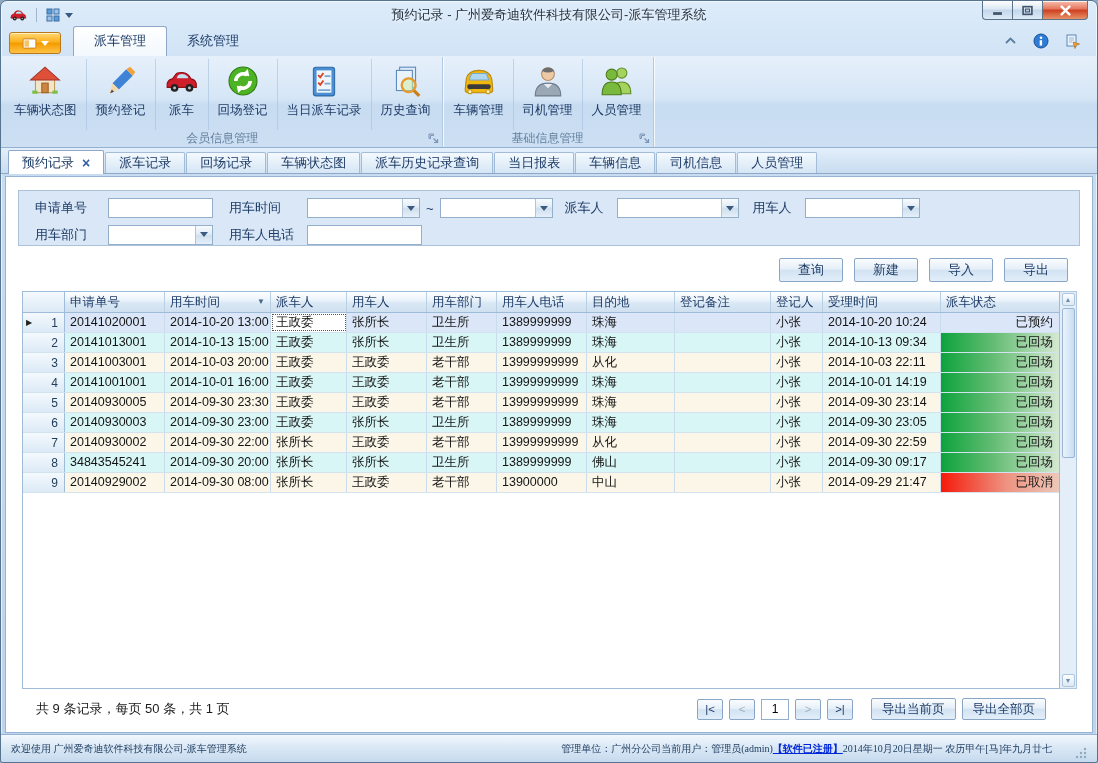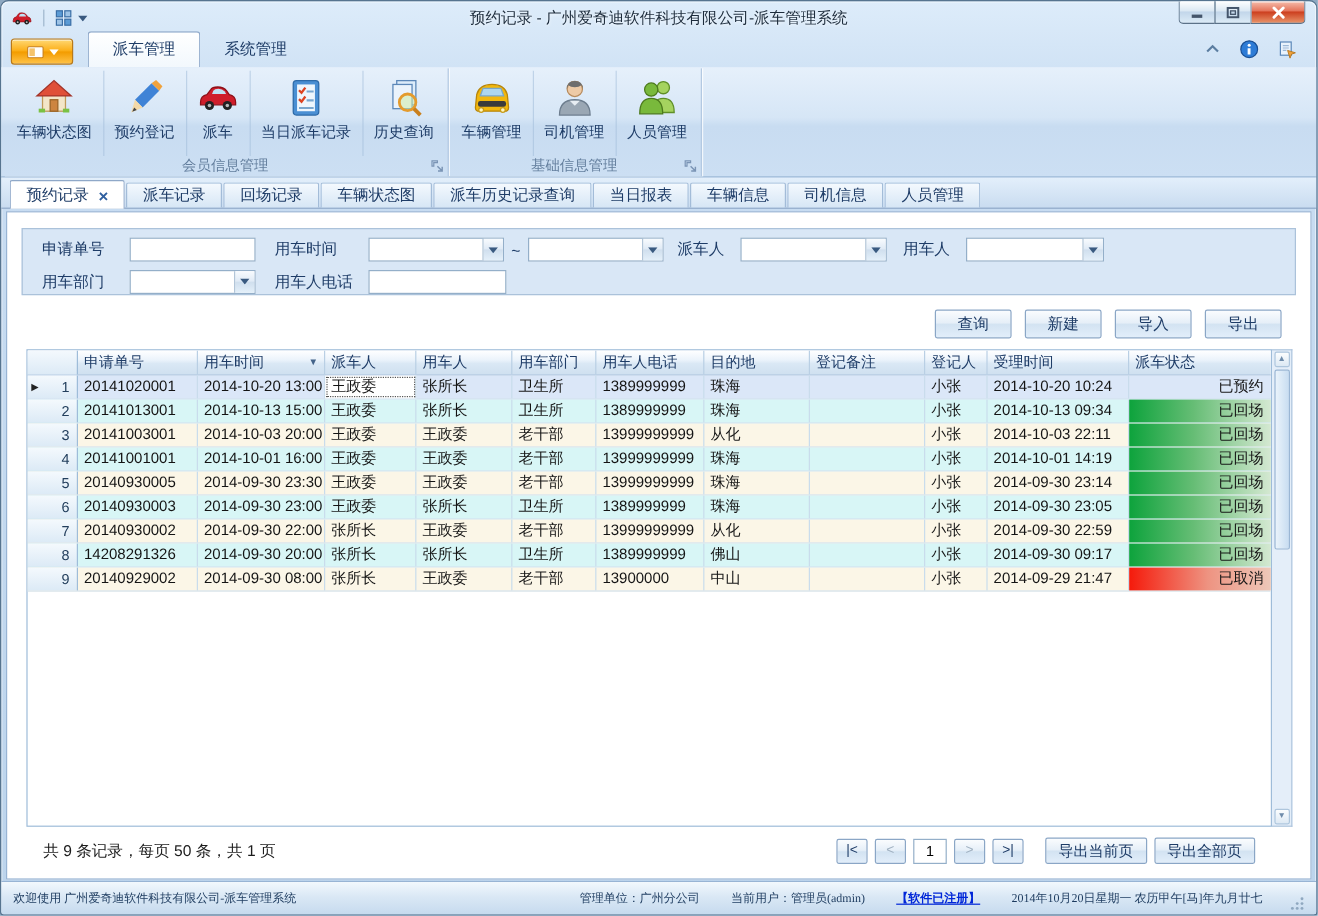--- a/index.html
+++ b/index.html
@@ -102,21 +102,21 @@
   .pager{margin-left:auto;display:flex;align-items:center;gap:6px;margin-right:18px;}
   .pbtn{width:26px;height:21px;border:1px solid #8aa6c6;border-radius:2px;font-size:11.5px;color:#1e3c67;font-family:inherit;
     background:linear-gradient(#fafcfe,#e6eff8 45%,#d3e3f2 52%,#e2eefa);padding:0;cursor:default;}
   .pbtn.dis{color:#9fb0c0;}
   .pinput{width:28px;height:21px;border:1px solid #94afc9;text-align:center;font-size:12px;font-family:inherit;}
   .exports{display:flex;gap:6px;}
 
   
   .statusbar{position:absolute;left:0;right:0;bottom:0;height:28px;border-top:1px solid #98b4d4;display:flex;align-items:center;
     padding:0 10px;font-size:10px;color:#1c3a5e;background:linear-gradient(#f2f8fd,#dae8f5 45%,#c6daee);border-radius:0 0 2px 2px;font-family:Liberation Serif, serif;}
-  .sb-right{margin-left:auto;display:flex;align-items:flex-start;gap:26px;margin-right:22px;}
+  .sb-right{margin-left:auto;display:flex;align-items:flex-start;margin-right:22px;}
   .lic{color:#0026d8;font-weight:bold;text-decoration:underline;cursor:pointer;}
   .grip{width:13px;height:13px;align-self:flex-end;margin-bottom:3px;}
 </style>
 </head>
 <body>
 
 <div class="window">
 
   <div class="titlebar">
     <span class="qat">
@@ -243,20 +243,32 @@
                 <svg viewBox="0 0 32 26">
                   <path d="M2 17q0-5 5-6l3-4q1-2 5.5-2t7 3l2 3q5 1 5 6v2H2z" fill="#cf1d2a" stroke="#8e1018"></path>
                   <path d="M12 8q1-1.6 4-1.6t5 2.1l1 2h-11z" fill="#bfe1f2"></path>
                   <circle cx="9" cy="19.5" r="3.6" fill="#222"></circle>
                   <circle cx="23" cy="19.5" r="3.6" fill="#222"></circle>
                   <circle cx="9" cy="19.5" r="1.4" fill="#bbb"></circle>
                   <circle cx="23" cy="19.5" r="1.4" fill="#bbb"></circle>
                 </svg>
               </span>
               <span>派车</span>
+            </div>
+            <div class="rbtn">
+              <span class="ic big">
+                <svg viewBox="0 0 32 32">
+                  <circle cx="16" cy="16" r="13.2" fill="#4eb324" stroke="#2e7d12"></circle>
+                  <path d="M9.2 16a7 7 0 0 1 10.5-5.8" stroke="#fff" stroke-width="3.4" fill="none"></path>
+                  <path d="M20.5 4.6l1.4 7-7-1.2z" fill="#fff"></path>
+                  <path d="M22.8 16a7 7 0 0 1-10.5 5.8" stroke="#fff" stroke-width="3.4" fill="none"></path>
+                  <path d="M11.5 27.4l-1.4-7 7 1.2z" fill="#fff"></path>
+                </svg>
+              </span>
+              <span>回场登记</span>
             </div>
             <div class="rbtn">
               <span class="ic big">
                 <svg viewBox="0 0 32 32">
                   <rect x="6" y="3" width="20" height="27" rx="2.5" fill="#4a8fd3" stroke="#2d6aa8"></rect>
                   <rect x="9" y="6" width="14" height="21" fill="#eef6fd"></rect>
                   <path d="M10.5 10.5l2 2 3-4" stroke="#d42" stroke-width="1.8" fill="none"></path>
                   <path d="M16.5 11.5h5.5" stroke="#7aa7cf" stroke-width="1.6"></path>
                   <path d="M10.5 17.5l2 2 3-4" stroke="#d42" stroke-width="1.8" fill="none"></path>
                   <path d="M16.5 18.5h5.5" stroke="#7aa7cf" stroke-width="1.6"></path>
@@ -565,21 +577,21 @@
               <div class="cell" style="width: 88px;">从化</div>
               <div class="cell" style="width: 96px;"></div>
               <div class="cell" style="width: 52px;">小张</div>
               <div class="cell" style="width: 118px;">2014-09-30 22:59</div>
               <div class="cell status-returned" style="width: 120px;">已回场</div>
             </div>
             <div class="grow even">
               <div class="selcell">
                 <span class="rownum">8</span>
               </div>
-              <div class="cell" style="width: 100px;">14208291326</div>
+              <div class="cell" style="width: 100px;">34843545241</div>
               <div class="cell" style="width: 106px;">2014-09-30 20:00</div>
               <div class="cell" style="width: 76px;">张所长</div>
               <div class="cell" style="width: 80px;">张所长</div>
               <div class="cell" style="width: 70px;">卫生所</div>
               <div class="cell" style="width: 90px;">1389999999</div>
               <div class="cell" style="width: 88px;">佛山</div>
               <div class="cell" style="width: 96px;"></div>
               <div class="cell" style="width: 52px;">小张</div>
               <div class="cell" style="width: 118px;">2014-09-30 09:17</div>
               <div class="cell status-returned" style="width: 120px;">已回场</div>

